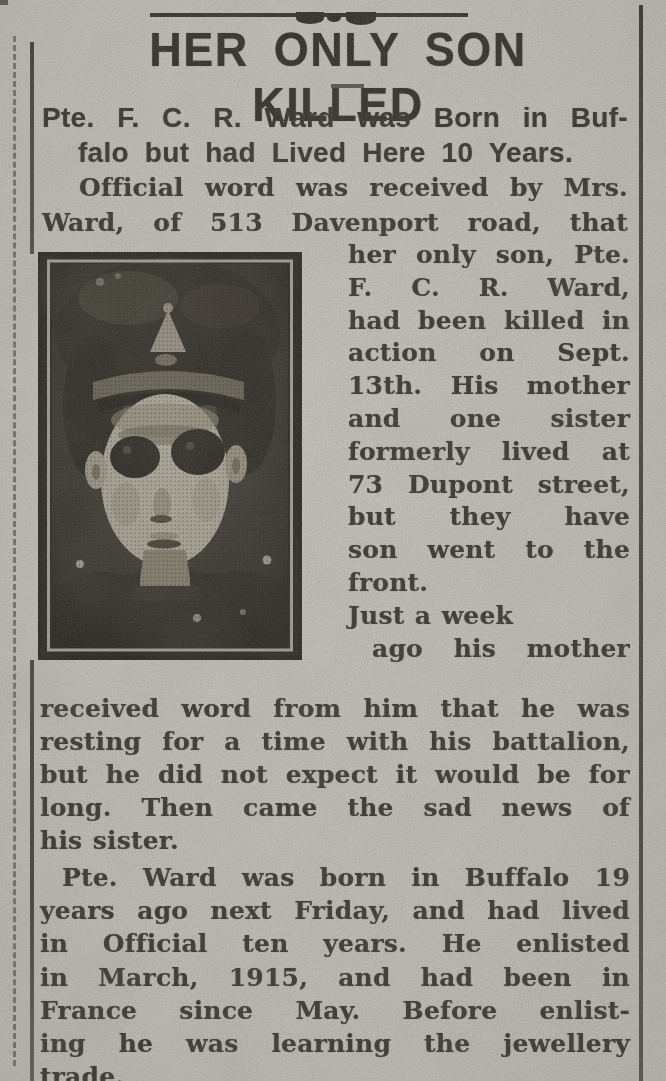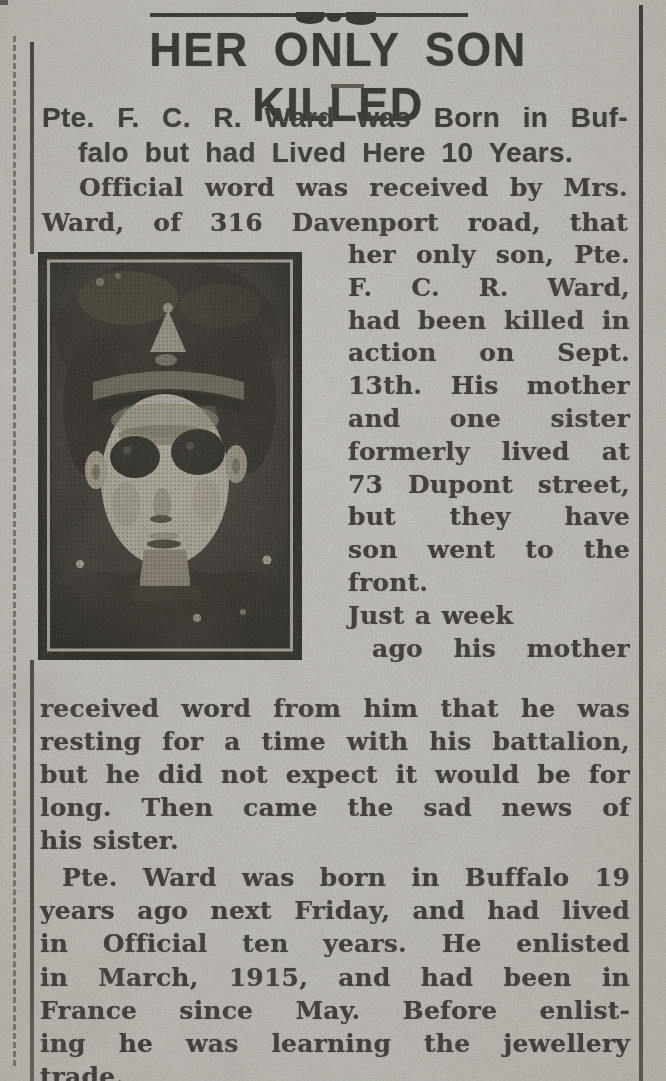--- a/index.html
+++ b/index.html
@@ -79,21 +79,21 @@
   <div class="headline">HER ONLY SON KILLED</div>
   <div class="head-dash"></div>
 
   <div class="subhead ink">
       <div class="line">Pte. F. C. R. Ward was Born in Buf-</div>
       <div class="line">falo but had Lived Here 10 Years.</div>
     </div>
 
   <div class="bodytext intro ink">
       <div class="line">Official word was received by Mrs.</div>
-      <div class="line">Ward, of 316 Davenport road, that</div>
+      <div class="line">Ward, of 513 Davenport road, that</div>
     </div>
 
   <svg class="photo" viewBox="0 0 264 408" xmlns="http://www.w3.org/2000/svg">
     <defs>
       <pattern id="ht" width="4" height="4" patternUnits="userSpaceOnUse">
         <circle cx="1.2" cy="1.2" r="1.05" fill="#0f0e0b"></circle>
       </pattern>
       <radialGradient id="pg" cx="50%" cy="38%" r="75%">
         <stop offset="0%" stop-color="#46423a"></stop>
         <stop offset="55%" stop-color="#2f2c25"></stop>

